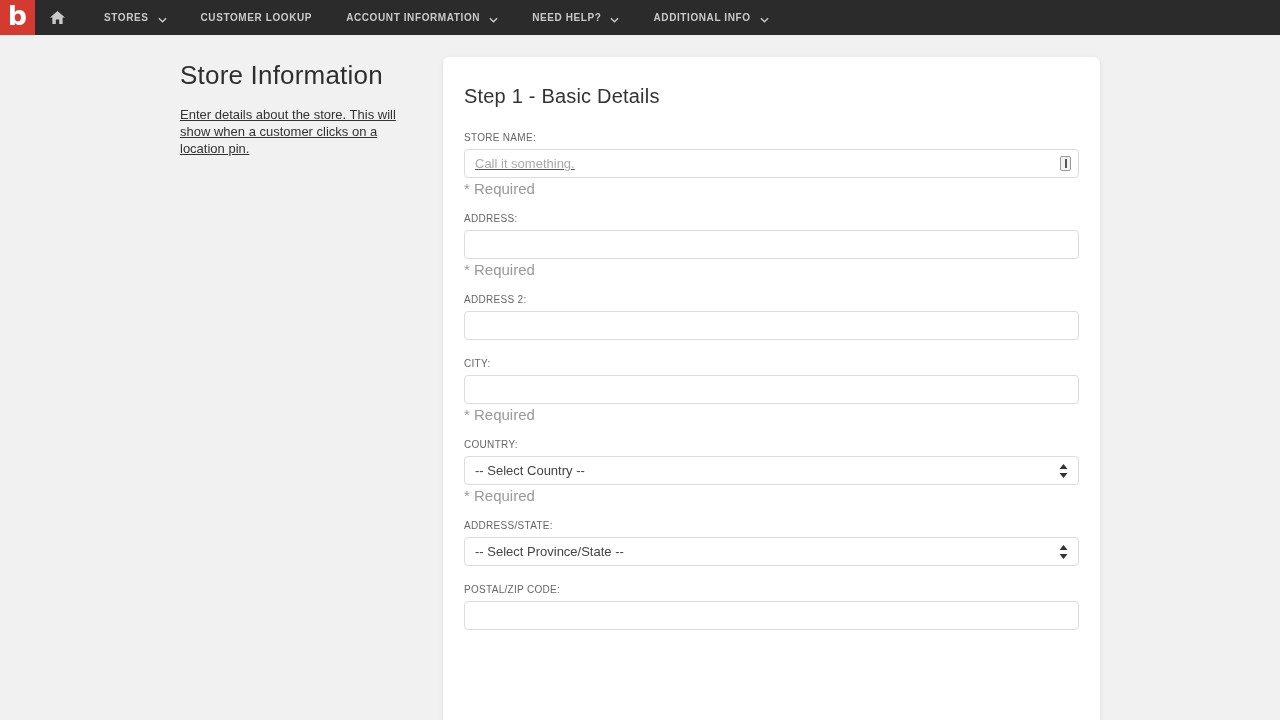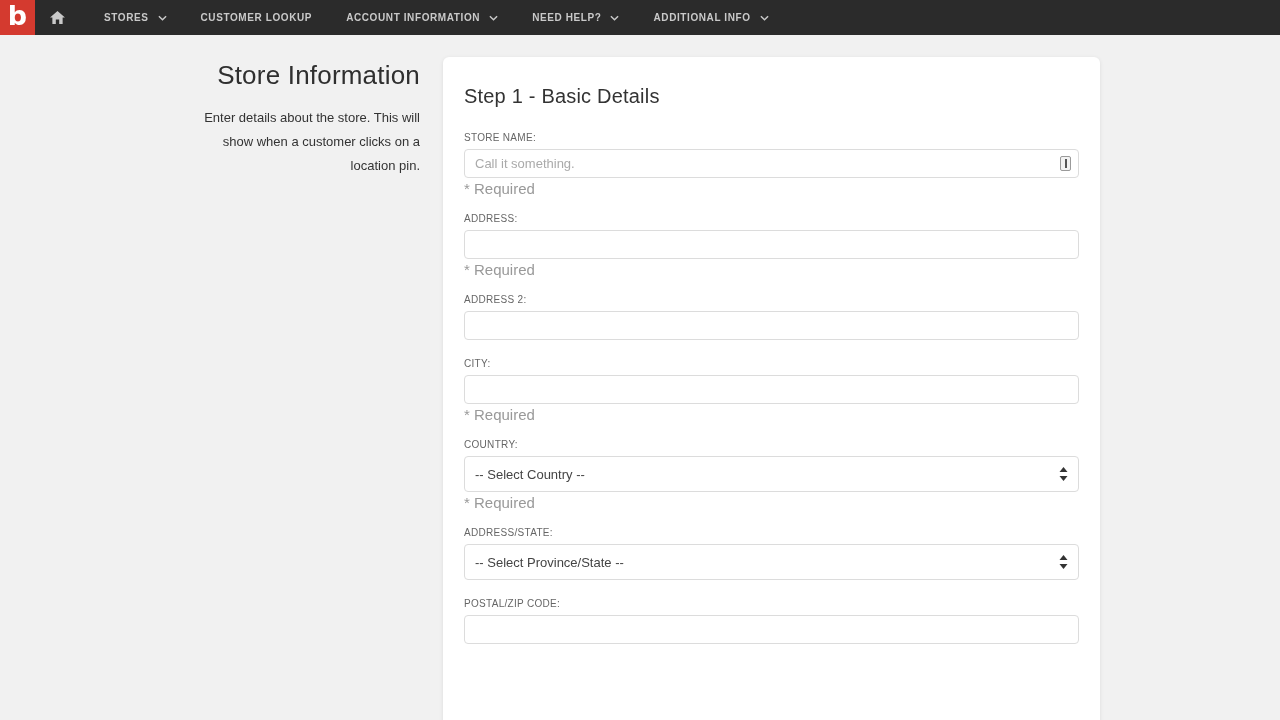--- a/index.html
+++ b/index.html
@@ -24,35 +24,35 @@
     font-family: "DejaVu Sans", sans-serif;
     padding-bottom: 4px;
   }
   .home-btn {
     width: 44px; height: 35px;
     display: flex; align-items: center; justify-content: center;
     cursor: pointer;
   }
   .nav-items { display: flex; align-items: stretch; margin-left: 8px; }
   .nav-item {
-    display: flex; align-items: center; gap: 9px;
+    display: flex; align-items: flex-end; gap: 9px;
     padding: 12px 17px;
     color: #c9c9c9; font-size: 10px; font-weight: bold;
     letter-spacing: 0.6px; cursor: pointer; white-space: nowrap;
   }
   .caret-down { width: 9px; height: 6px; display: inline-block; }
 
   
-  .left-col { position: absolute; left: 180px; top: 60px; width: 240px; text-align: right; }
+  .left-col { position: absolute; left: 180px; top: 60px; width: 240px; }
   .page-title {
     font-size: 26px; font-weight: 300; color: #2f2f2f;
     letter-spacing: 0.2px;
   }
   .page-desc {
-    margin-top: 15px; font-size: 13px; line-height: 24px; color: #333333;
+    margin-top: 15px; font-size: 13px; line-height: 17px; color: #333333; text-decoration: underline;
   }
 
   
   .card {
     position: absolute; left: 443px; top: 57px; width: 657px; height: 700px;
     background: #ffffff; border-radius: 6px;
     box-shadow: 0 1px 4px rgba(0,0,0,0.09);
     padding: 28px 21px 0 21px;
   }
   .form-title {
@@ -65,35 +65,35 @@
     display: block;
     font-size: 10px; line-height: 12px; color: #666666;
     letter-spacing: 0.3px; margin-bottom: 5px;
   }
   .input-wrap { position: relative; }
   .text-input {
     width: 100%; height: 29px;
     border: 1px solid #dcdcdc; border-radius: 4px;
     padding: 0 10px; font-size: 13px; color: #555555;
     font-family: "Liberation Sans", sans-serif;
-    background: #ffffff; outline: none;
+    background: #ffffff; outline: none; text-decoration: underline;
   }
   .text-input::placeholder { color: #aaaaaa; opacity: 1; }
   .input-addon {
     position: absolute; right: 8px; top: 7px;
     width: 11px; height: 15px;
     border: 1px solid #9a9a9a; border-radius: 2px;
     background: #f2f2f2;
     display: flex; align-items: center; justify-content: center;
   }
   .input-addon::after {
     content: ""; width: 2px; height: 9px; background: #555555; display: block;
   }
   .select-box {
-    width: 100%; height: 36px;
+    width: 100%; height: 29px;
     border: 1px solid #dcdcdc; border-radius: 4px;
     padding: 0 10px; background: #ffffff;
     display: flex; align-items: center; justify-content: space-between;
     cursor: pointer;
   }
   .select-value { font-size: 13px; color: #444444; }
   .select-arrows { width: 9px; height: 14px; }
   .required-note {
     margin-top: 4px; font-size: 15px; line-height: 13px; color: #999999;
   }

